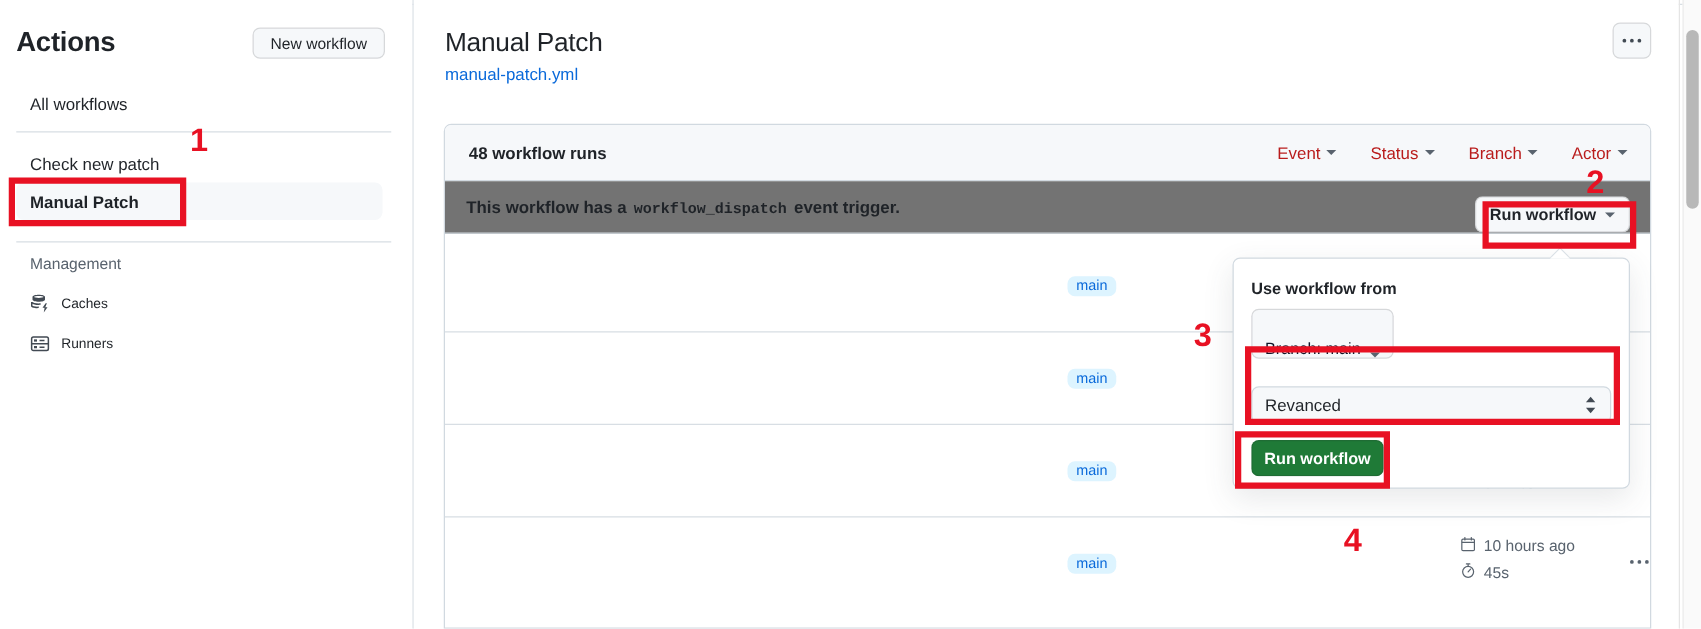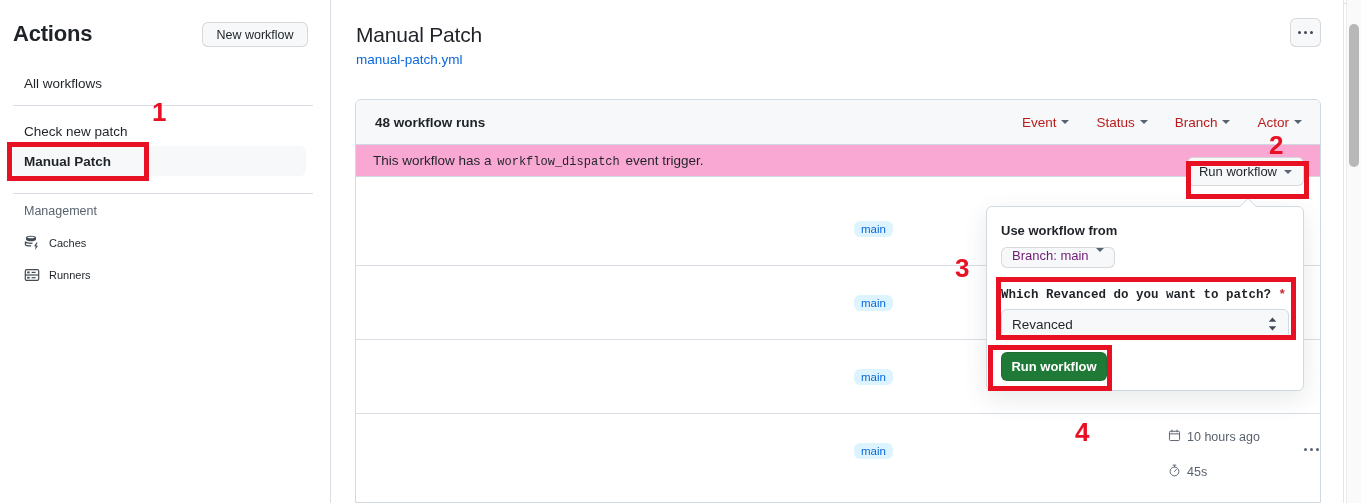--- a/index.html
+++ b/index.html
@@ -138,23 +138,23 @@
     font-size: 13.5px; color: #b91c1c; display: flex; align-items: center; gap: 5px;
     cursor: pointer; background: none; border: none;
     font-family: "Liberation Sans", sans-serif;
   }
   .caret-down {
     width: 0; height: 0; border-left: 4px solid transparent;
     border-right: 4px solid transparent; border-top: 4px solid #59636e;
   }
 
   .dispatch-banner {
-    position: absolute; left: 0; top: 45px; width: 964px; height: 32px;
-    background: #f9a8d4; border-bottom: 1px solid #d1d9e0;
-    display: flex; align-items: center;
+    position: absolute; left: 0; top: 45px; width: 964px; height: 42px;
+    background: #737373; border-bottom: 1px solid #d1d9e0;
+    display: flex; align-items: center; font-weight: bold;
   }
   .dispatch-text {
     margin-left: 17px; font-size: 13.5px; color: #1f2328;
   }
   .mono-inline {
     font-family: "Liberation Mono", monospace; font-size: 12px;
     padding: 0 2px;
   }
   .run-workflow-btn {
     position: absolute; right: 16px; top: 12px;
@@ -174,21 +174,21 @@
   }
   .run-row:last-child { border-bottom: none; }
   .branch-badge {
     position: absolute; left: 498px;
     background: #ddf4ff; color: #0969da;
     font-family: Liberation Sans, sans-serif; font-size: 11.5px;
     border-radius: 6px; padding: 2px 7px;
     cursor: pointer;
   }
   .meta-col {
-    position: absolute; left: 812px; display: flex; flex-direction: column; gap: 19px;
+    position: absolute; left: 812px; display: flex; flex-direction: column; gap: 5px;
   }
   .meta-line {
     display: flex; align-items: center; gap: 6px;
     font-size: 12.5px; color: #59636e;
   }
   .meta-line svg { flex: none; }
   .row-kebab {
     position: absolute; left: 948px; display: flex; gap: 3px; cursor: pointer;
   }
   .row-kebab i { width: 3px; height: 3px; border-radius: 50%; background: #59636e; display:block; }
@@ -207,24 +207,24 @@
     border-bottom: 8px solid #ffffff;
     filter: drop-shadow(0 -1px 0 #d1d9e0);
     z-index: 41;
   }
   .dd-label {
     position: absolute; left: 14px; top: 16px;
     font-size: 13px; font-weight: bold; color: #1f2328;
   }
   .branch-select {
     position: absolute; left: 14px; top: 40px;
-    height: 21px; padding: 0 10px;
+    height: 40px; padding: 0 10px;
     border: 1px solid rgba(31,35,40,0.15); border-radius: 6px;
-    background: #f6f8fa; font-size: 13px; color: #701a75;
-    display: flex; align-items: flex-start; gap: 7px; cursor: pointer;
+    background: #f6f8fa; font-size: 13px; color: #0f172a;
+    display: flex; align-items: flex-end; gap: 7px; cursor: pointer;
   }
   .input-label {
     position: absolute; left: 14px; top: 81px;
     font-family: "Liberation Mono", monospace;
     font-size: 12.5px; font-weight: bold; color: #1f2328;
     white-space: nowrap;
   }
   .req-star { color: #cf222e; font-weight: bold; }
   .value-select {
     position: absolute; left: 14px; top: 102px;
@@ -452,21 +452,20 @@
   <div class="dropdown-panel">
     <div class="dropdown-caret"></div>
 
     <div class="dd-label">Use workflow from</div>
 
     <div class="branch-select">
       <span>Branch: main</span>
       <span class="caret-down"></span>
     </div>
 
-    <div class="input-label"><span>Which Revanced do you want to patch?</span> <span class="req-star">*</span></div>
 
     <div class="value-select">
       <span>Revanced</span>
       <span class="select-stepper">
         <svg width="11" height="16" viewBox="0 0 10 14" fill="#424a53">
           <path d="M5 1 L8.4 5 L1.6 5 Z"></path>
           <path d="M5 13 L8.4 9 L1.6 9 Z"></path>
         </svg>
       </span>
     </div>

